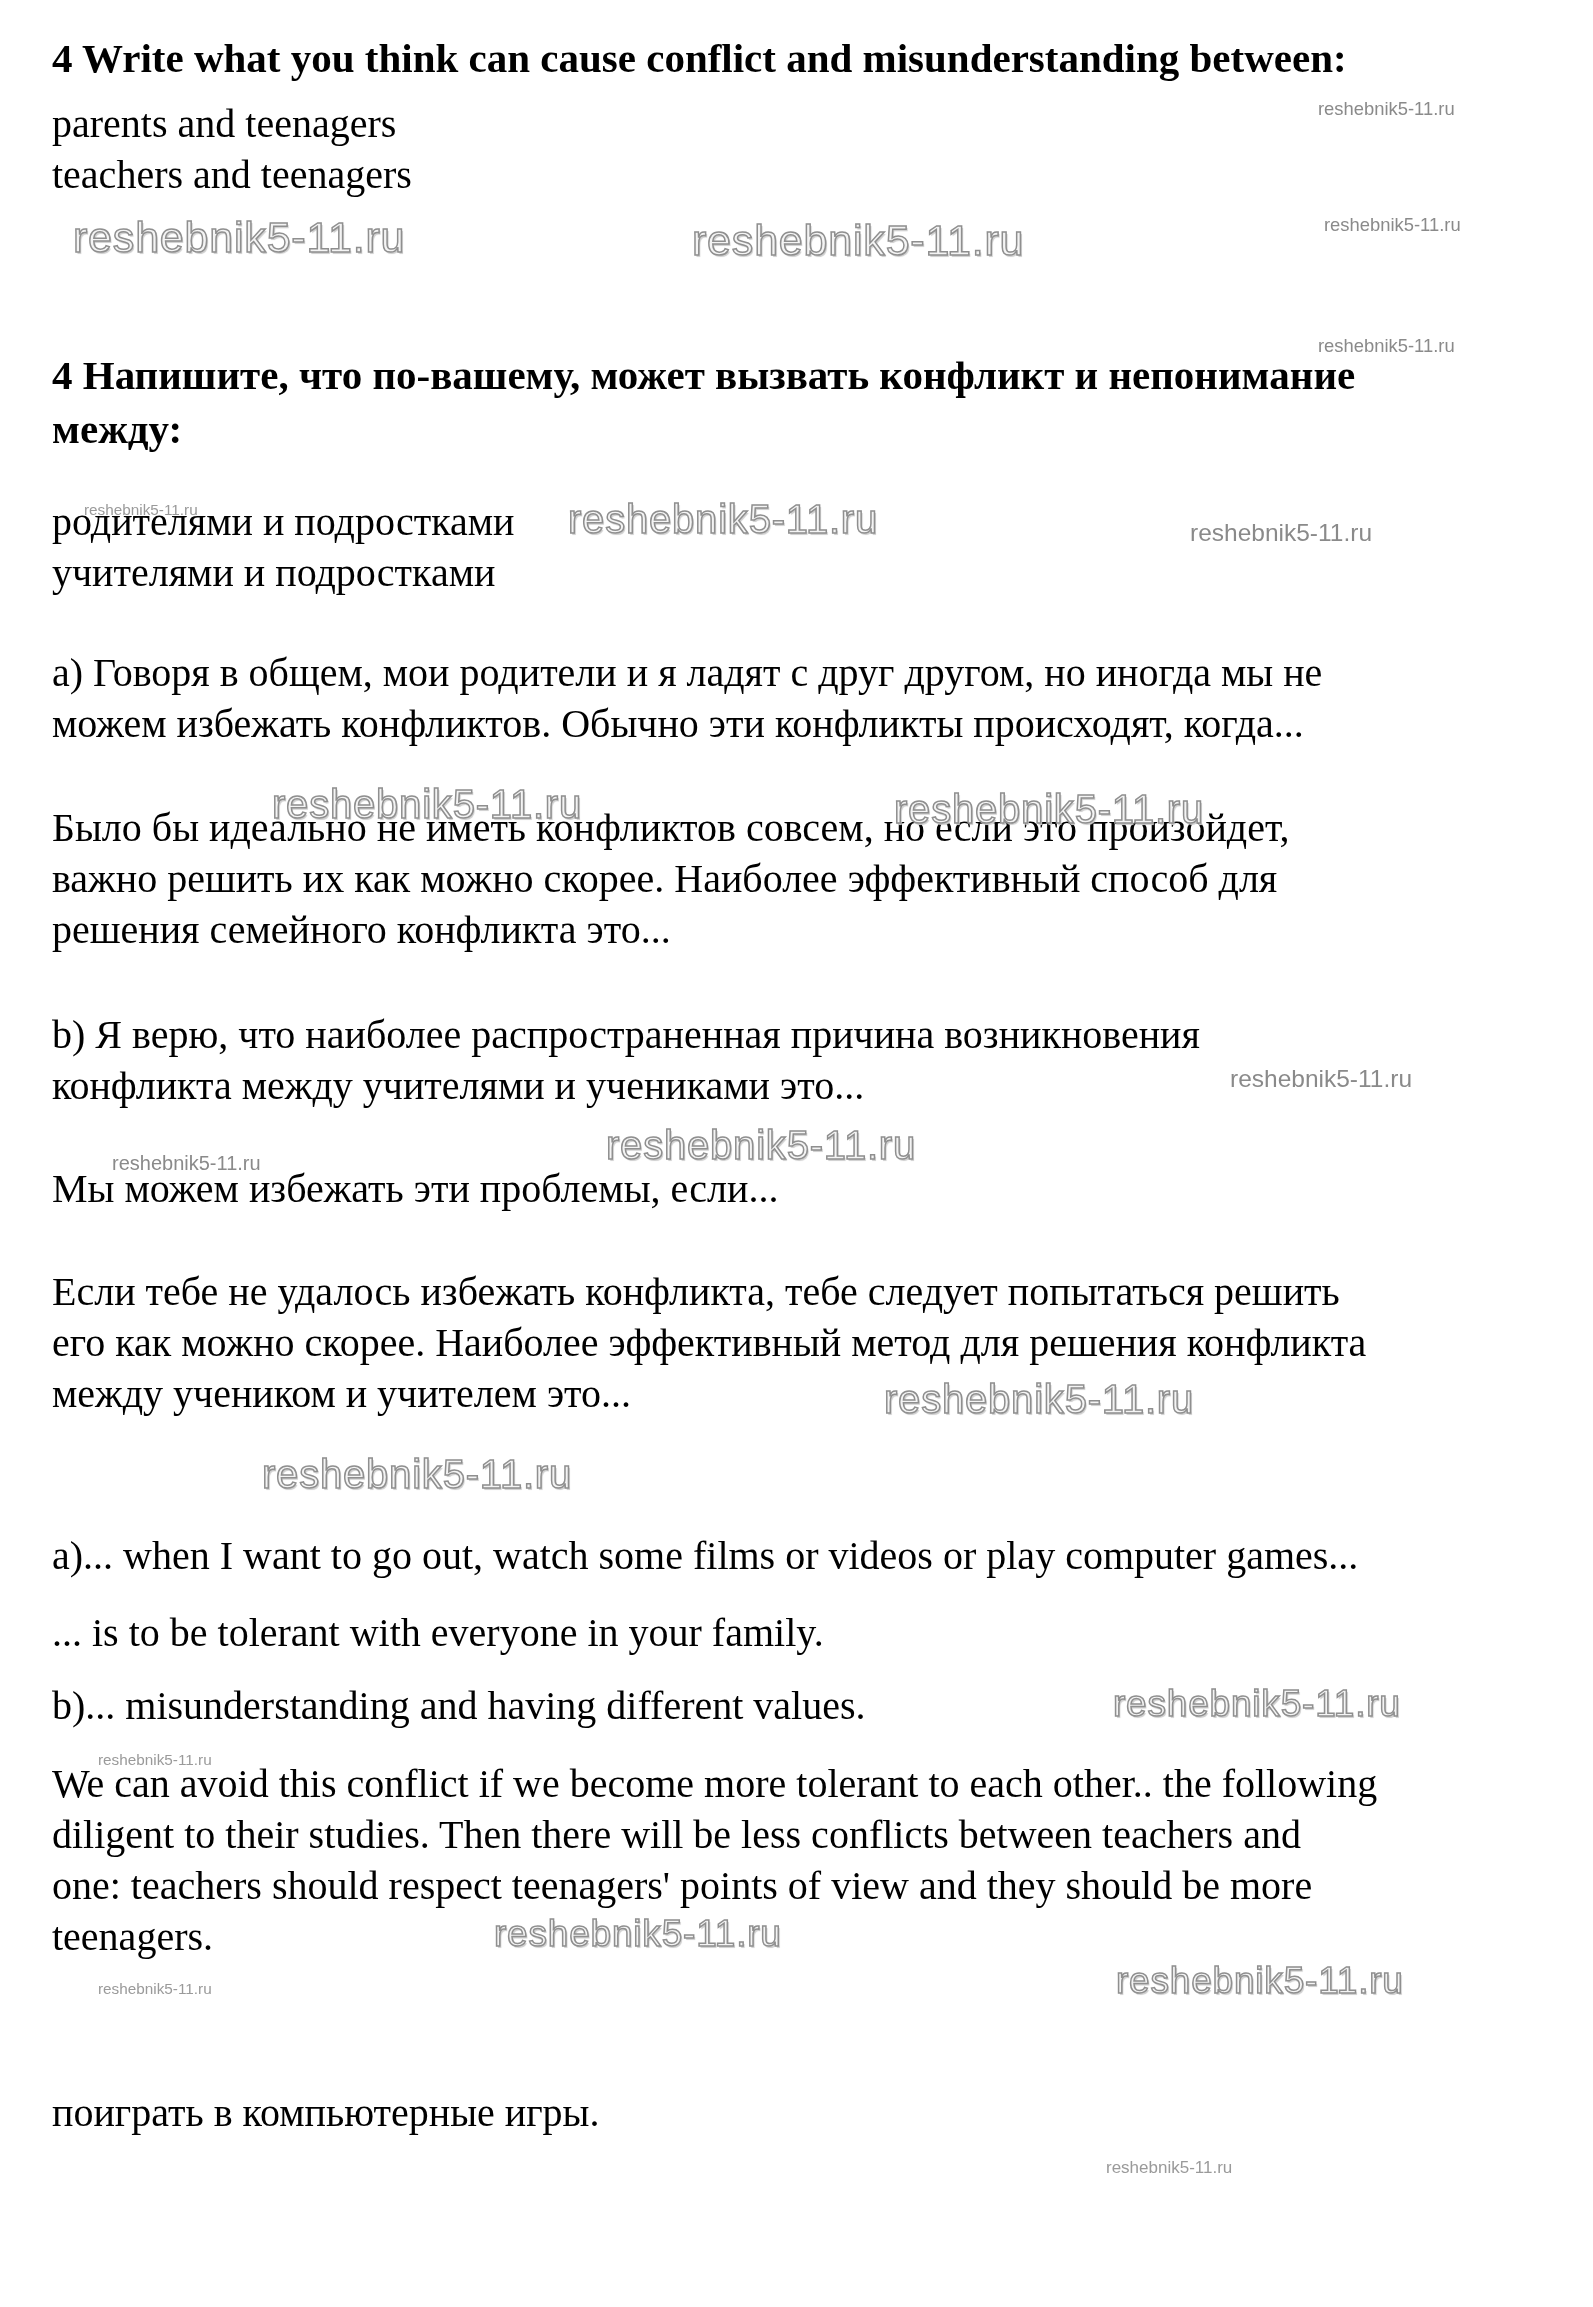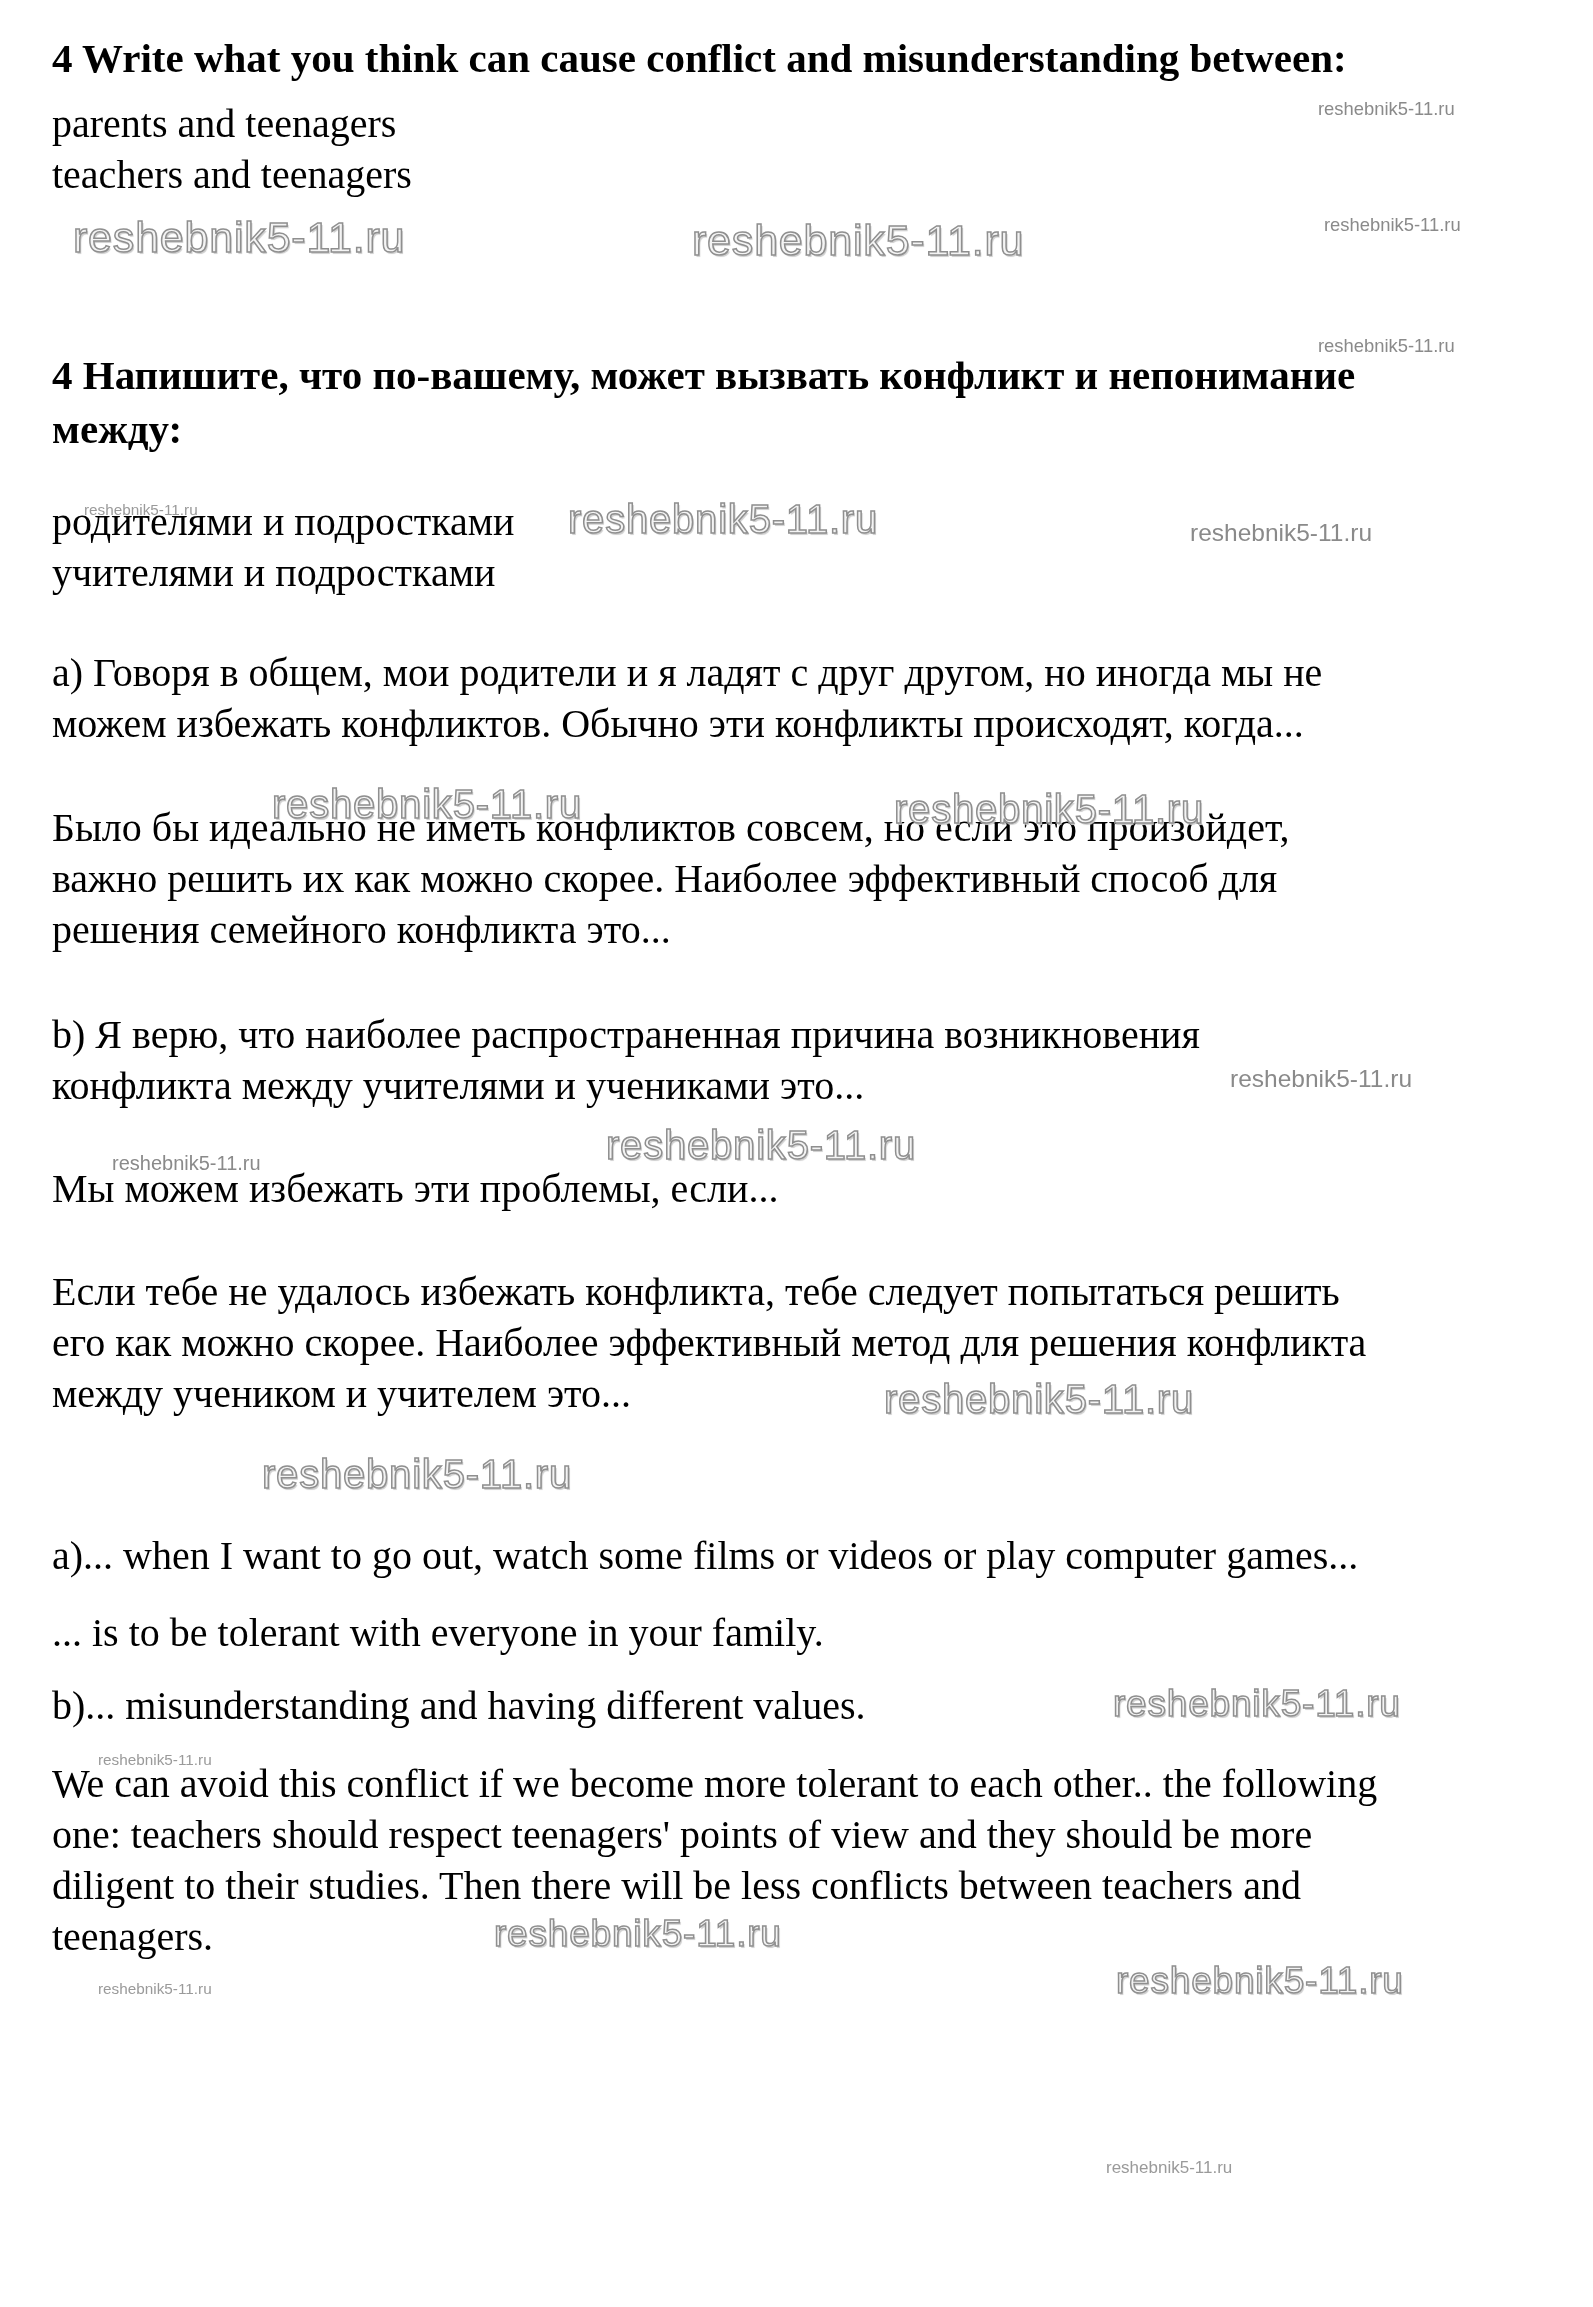--- a/index.html
+++ b/index.html
@@ -89,27 +89,28 @@
   <div class="block" style="top:1607px">
     <div class="line">... is to be tolerant with everyone in your family.</div>
   </div>
 
   <div class="block" style="top:1680px">
     <div class="line">b)... misunderstanding and having different values.</div>
   </div>
 
   <div class="block" style="top:1758px">
     <div class="line">We can avoid this conflict if we become more tolerant to each other.. the following</div>
+    <div class="line">diligent to their studies. Then there will be less conflicts between teachers and</div>
     <div class="line">one: teachers should respect teenagers' points of view and they should be more</div>
-    <div class="line">diligent to their studies. Then there will be less conflicts between teachers and</div>
     <div class="line">teenagers.</div>
   </div>
 
 
   <div class="block" style="top:2087px">
+    <div class="line">поиграть в компьютерные игры.</div>
   </div>
 
 
   <span class="wm wm-solid" style="left:1318px; top:98px;  font-size:18.4px">reshebnik5-11.ru</span>
   <span class="wm wm-outline" style="left:73px;   top:213px;  font-size:43px">reshebnik5-11.ru</span>
   <span class="wm wm-outline" style="left:692px;  top:216px;  font-size:43px">reshebnik5-11.ru</span>
   <span class="wm wm-solid" style="left:1324px; top:214px;  font-size:18.4px">reshebnik5-11.ru</span>
   <span class="wm wm-solid" style="left:1318px; top:335px;  font-size:18.4px">reshebnik5-11.ru</span>
   <span class="wm wm-tiny" style="left:84px;  top:501px;  font-size:15.3px">reshebnik5-11.ru</span>
   <span class="wm wm-outline" style="left:568px;  top:497px;  font-size:40px">reshebnik5-11.ru</span>

